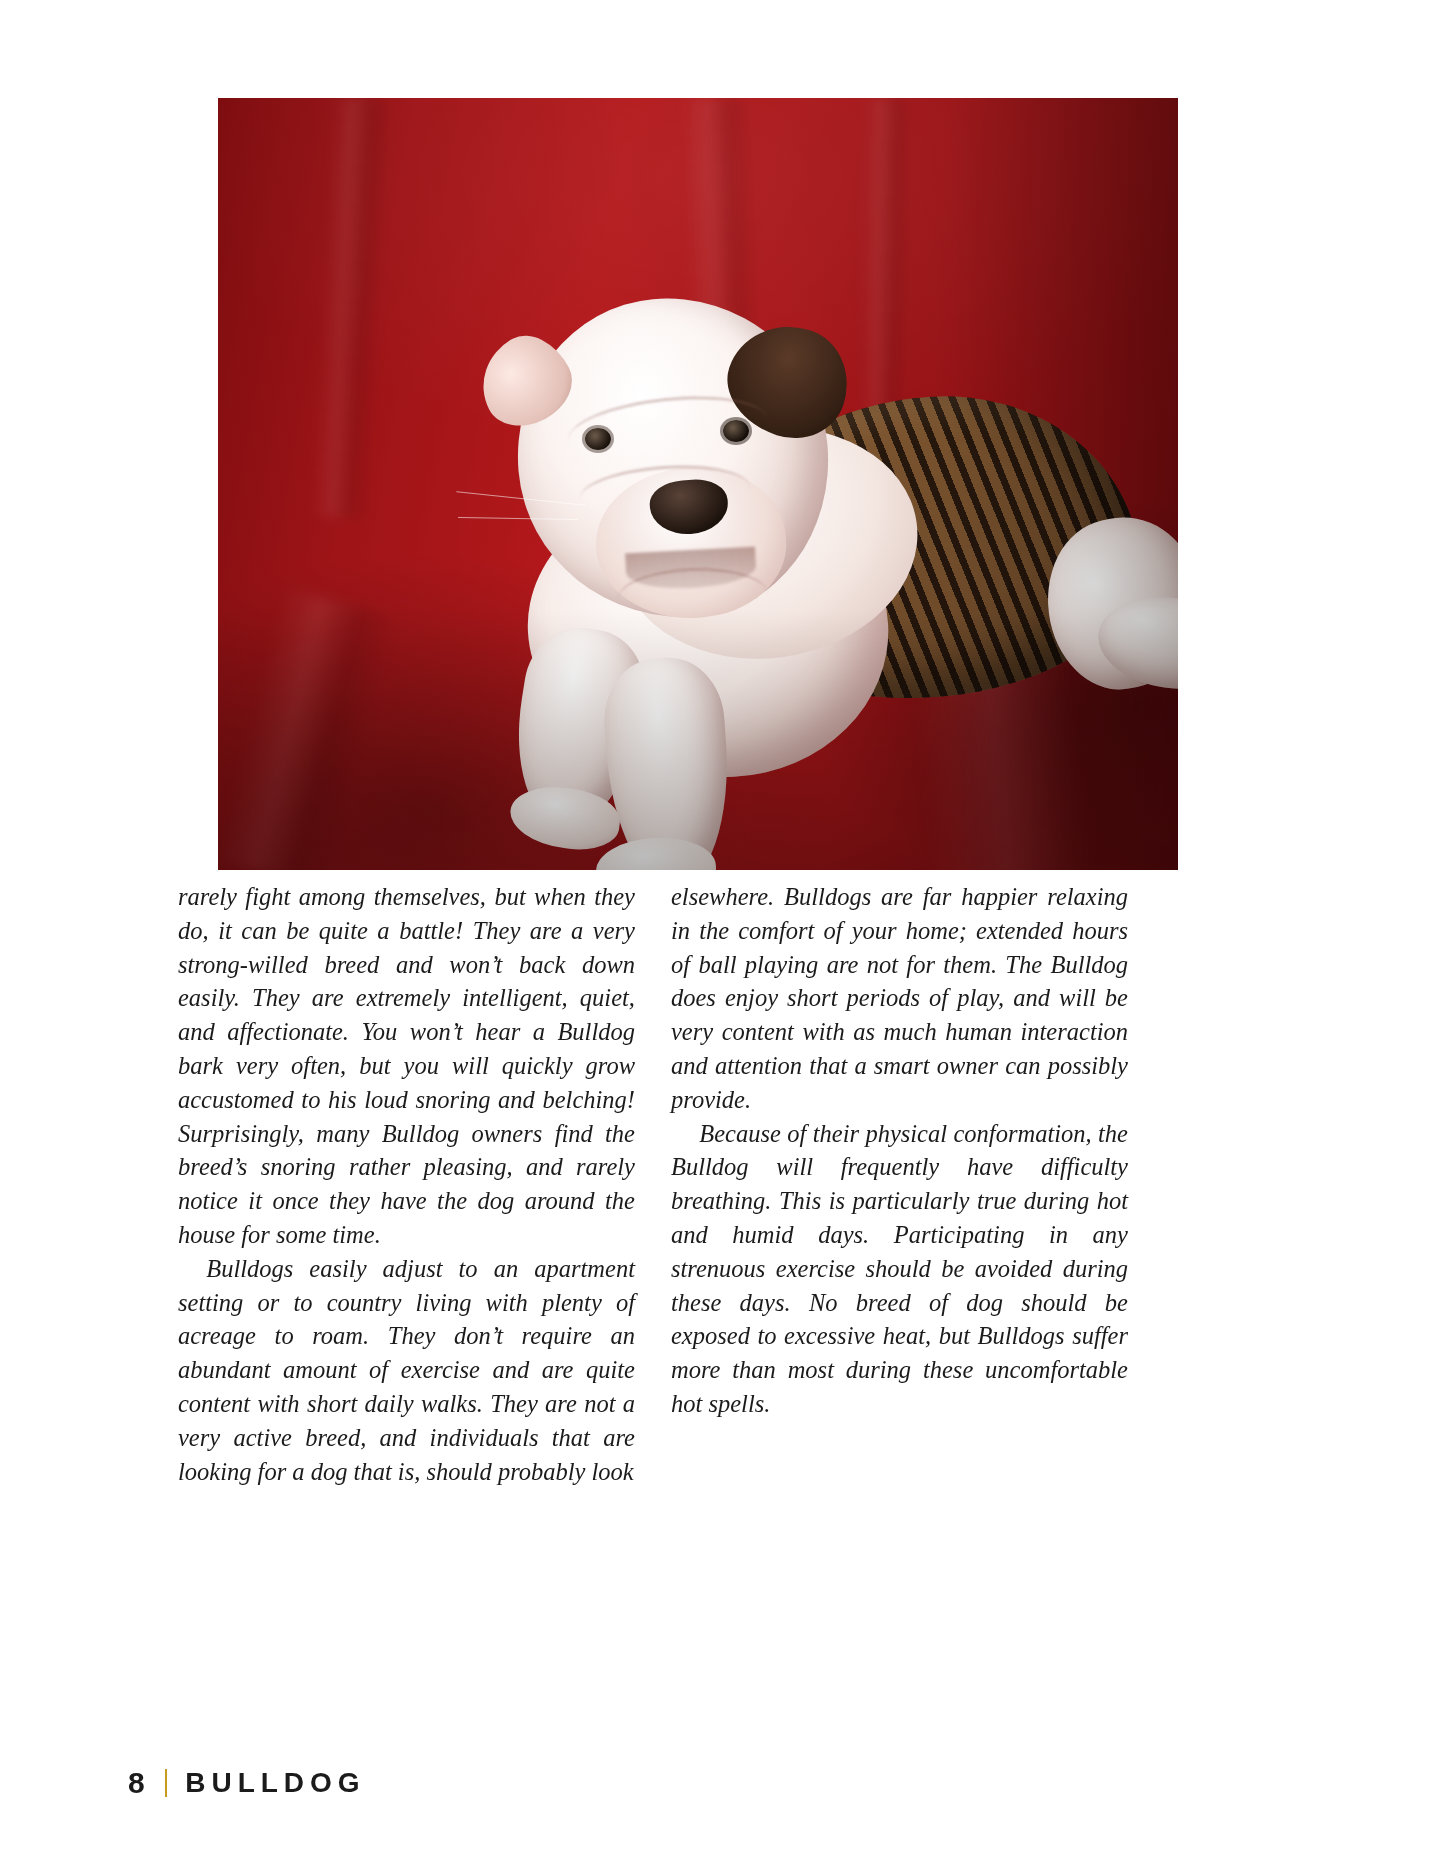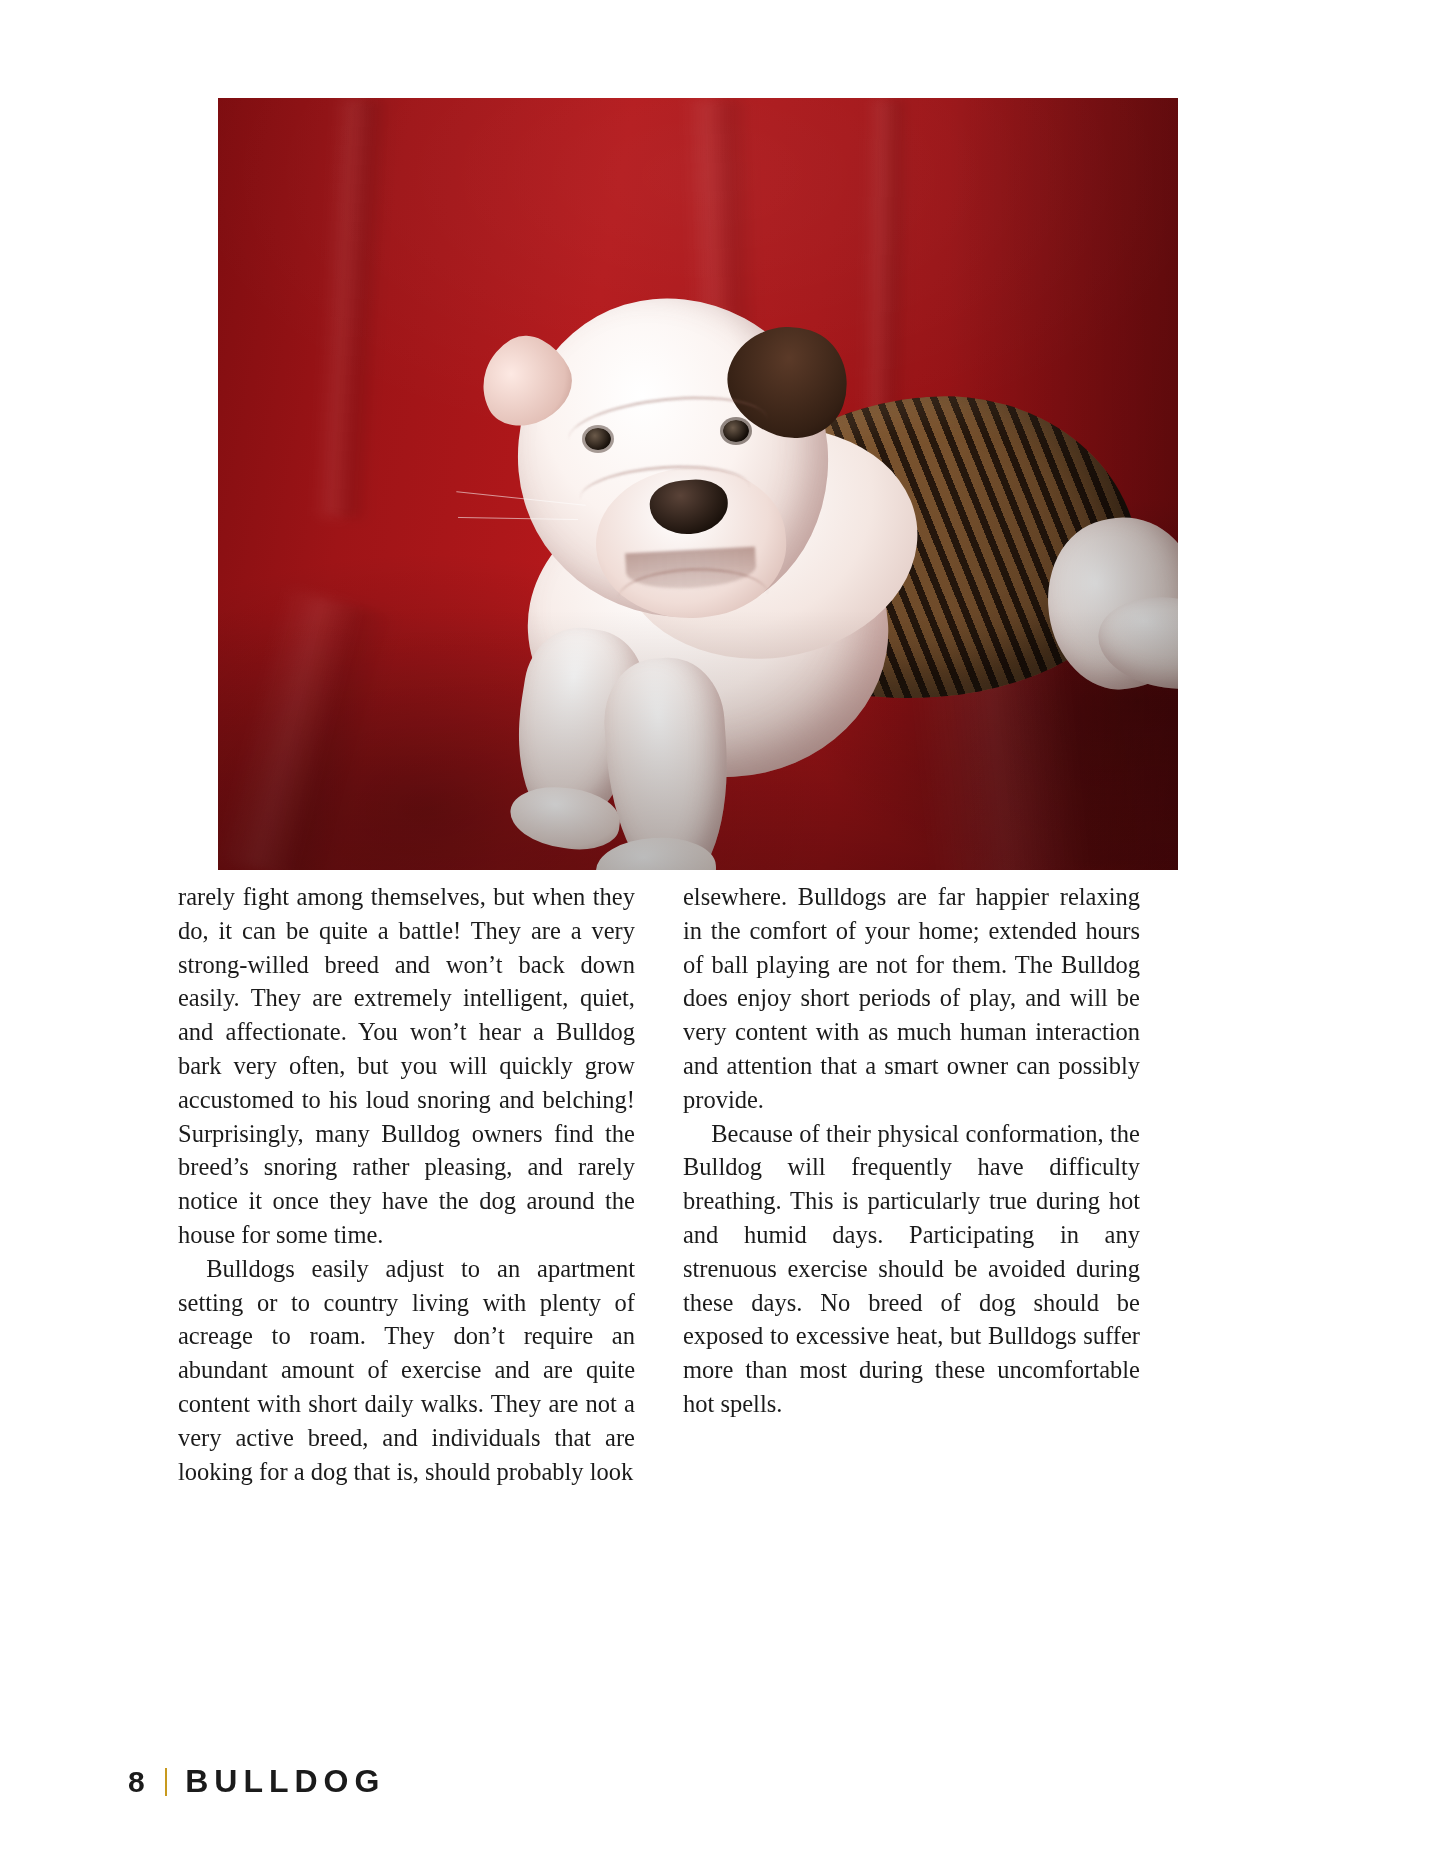--- a/index.html
+++ b/index.html
@@ -199,21 +199,22 @@
   .whisker.k1 { left: 238px; top: 400px; width: 130px; transform: rotate(6deg); }
   .whisker.k2 { left: 240px; top: 420px; width: 120px; transform: rotate(1deg); }
 
   
   .columns {
     position: absolute;
     left: 178px;
     top: 880px;
     width: 962px;
     display: flex;
-    gap: 48px;
+    gap: 36px;
+    font-style: italic;
   }
   .col {
     width: 457px;
     font-size: 24.5px;
     line-height: 1.38;
     text-align: justify;
     text-justify: inter-word;
     color: #1b1b1b;
     hyphens: none;
   }
@@ -238,21 +239,21 @@
     letter-spacing: 0.5px;
   }
   .folio-rule {
     width: 2px;
     height: 28px;
     background: #c89a1e;
     margin: 0 18px 0 20px;
   }
   .footer-title {
     font-family: "Liberation Sans", sans-serif;
-    font-size: 32px;
+    font-size: 28px;
     font-weight: 700;
     letter-spacing: 6px;
     color: #1b1b1b;
   }
 </style>
 </head>
 <body>
 
 <div class="page">
 

